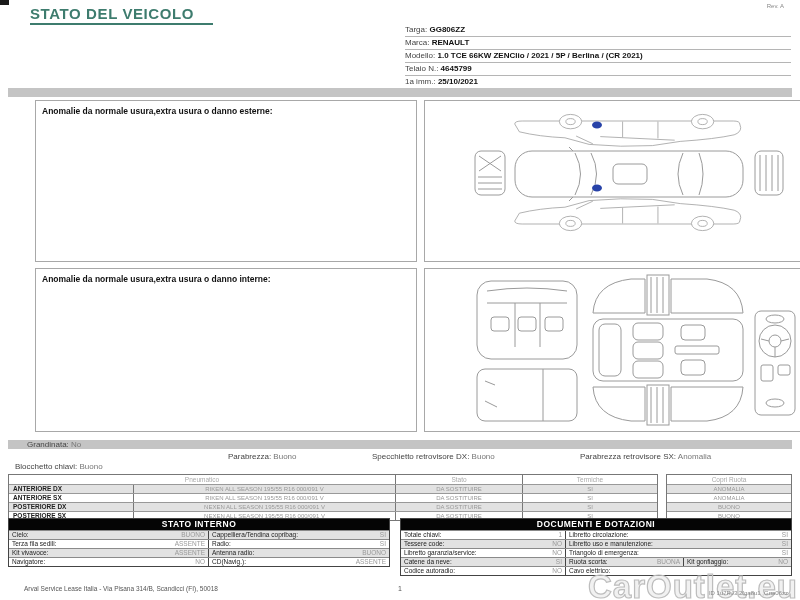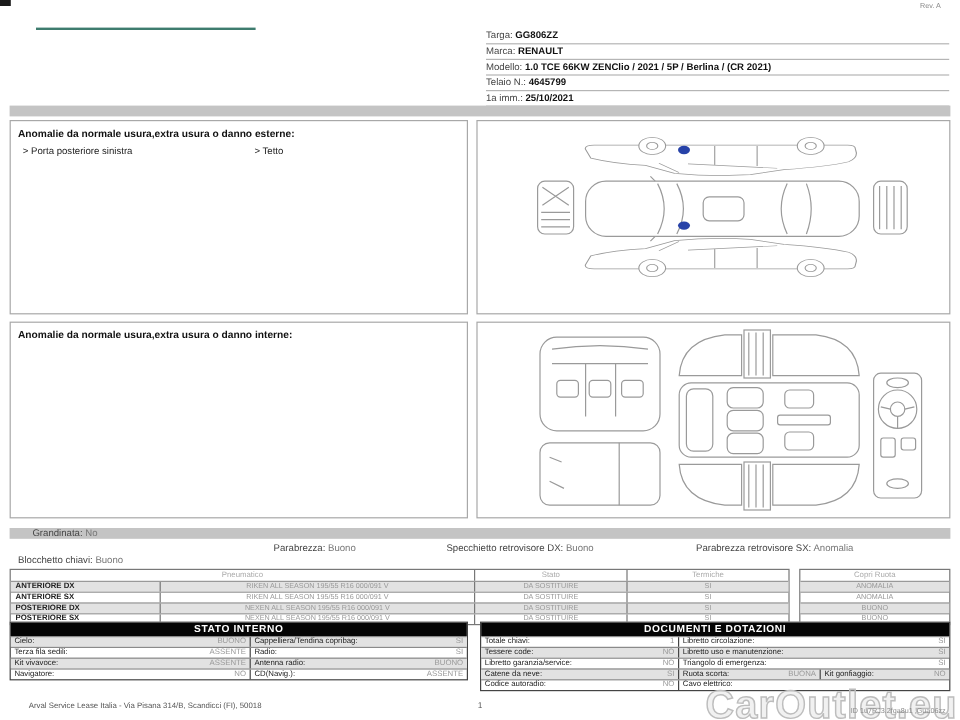--- a/index.html
+++ b/index.html
@@ -18,21 +18,21 @@
   #info-left .irow{height:14px;line-height:14px;border-bottom:1px solid #b5b5b5;font-size:8.5px;white-space:nowrap;}
   #info-right{left:405px;top:24px;width:386px;}
   #info-right .irow{height:12px;line-height:12px;border-bottom:1px solid #b5b5b5;font-size:8px;white-space:nowrap;}
   .lbl{color:#444;}
   .val{font-weight:bold;color:#111;}
 
   .graybar{left:8px;width:784px;height:9px;background:#c4c4c4;}
   #bar1{top:88px;} #bar2{top:440px;}
 
   
-  .panel{border:1px solid #a8a8a8;background:#fff;box-sizing:border-box;}
+  .panel{border:1px solid #a8a8a8;background:#fff;box-sizing:border-box;margin-left:27px;}
   #ext-text{left:8px;top:100px;width:382px;height:162px;}
   #ext-diagram{left:397px;top:100px;width:395px;height:162px;}
   #int-text{left:8px;top:268px;width:382px;height:164px;}
   #int-diagram{left:397px;top:268px;width:395px;height:164px;}
   .panel .heading{font-size:8.5px;font-weight:bold;padding:5px 0 0 6px;color:#111;}
   .items{display:flex;font-size:8px;color:#222;margin-top:5px;padding-left:10px;}
   .items .item1{width:193px;}
 
   svg{display:block;}
   .ln{stroke:#9a9a9a;stroke-width:1;fill:none;}
@@ -83,40 +83,37 @@
   #watermark{right:2px;top:568px;font-size:33px;font-weight:bold;letter-spacing:1px;
     color:rgba(215,215,215,0.35);-webkit-text-stroke:1.2px #bdbdbd;z-index:5;pointer-events:none;margin-left:47px;}
   #doc-id{right:12px;top:590px;font-size:6px;color:#8a8a8a;z-index:6;}
 </style>
 </head>
 <body>
 
 <div id="page">
 
   <div class="abs" id="corner-mark"></div>
+  <div class="abs" id="page-title">STATO DEL VEICOLO</div>
   <div class="abs" id="title-rule"></div>
   <div class="abs" id="rev">Rev. A</div>
 
 
   <div class="abs" id="info-right">
     <div class="irow"><span class="lbl">Targa: </span><span class="val">GG806ZZ</span></div>
     <div class="irow"><span class="lbl">Marca: </span><span class="val">RENAULT</span></div>
     <div class="irow"><span class="lbl">Modello: </span><span class="val">1.0 TCE 66KW ZENClio / 2021 / 5P / Berlina / (CR 2021)</span></div>
     <div class="irow"><span class="lbl">Telaio N.: </span><span class="val">4645799</span></div>
     <div class="irow"><span class="lbl">1a imm.: </span><span class="val">25/10/2021</span></div>
   </div>
 
   <div class="abs graybar" id="bar1"></div>
 
   <div class="abs panel" id="ext-text">
     <div class="heading">Anomalie da normale usura,extra usura o danno esterne:</div>
-    <div class="items">
-      <span class="item1">&gt; Porta posteriore sinistra</span>
-      <span>&gt; Tetto</span>
-    </div>
   </div>
 
   <div class="abs panel" id="ext-diagram">
     <svg width="393" height="160" viewBox="0 0 393 160">
 
       <g transform="translate(86,47) scale(0.93,-0.60)">
         <path class="ln" d="M4 40 L9 27 Q30 19 58 17 L84 6 Q118 1 152 4 L182 11 Q220 15 240 22 Q247 26 247 34 L246 40 Q246 45 239 45 L12 45 Q4 45 4 40 Z"></path>
         <path class="ln" d="M70 20 L88 7 M120 18 L120 44 M158 16 L158 44 M96 19 L176 13"></path>
         <circle class="wh" cx="64" cy="44" r="12"></circle>
           <circle class="ln" cx="64" cy="44" r="5"></circle>

